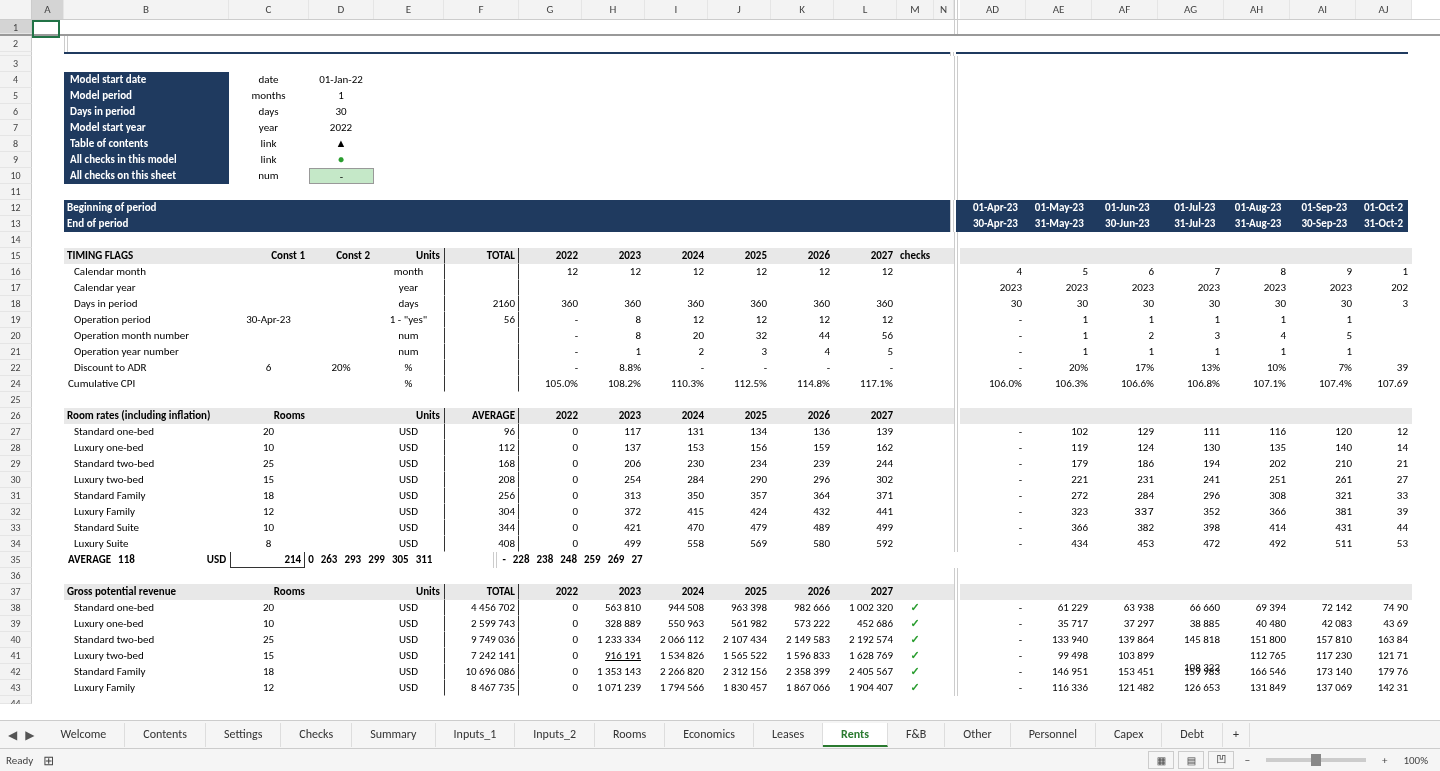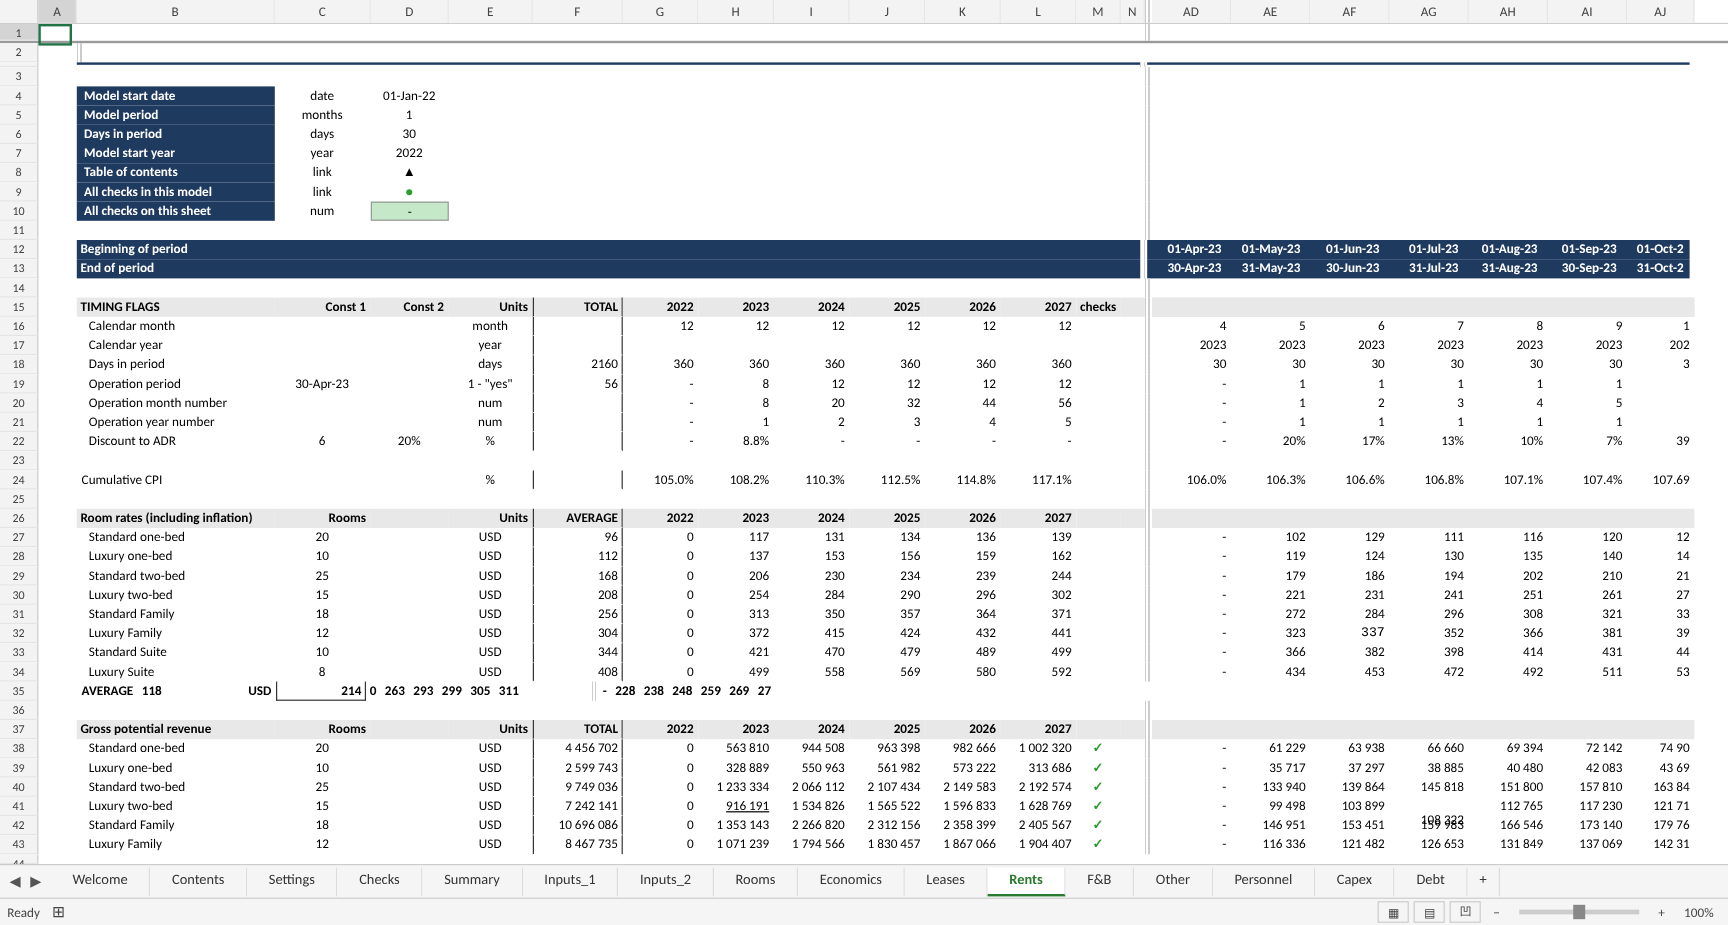--- a/index.html
+++ b/index.html
@@ -559,26 +559,20 @@
             <div class="cell r" style="width: 66px;">-</div>
             <div class="cell r" style="width: 66px;">20%</div>
             <div class="cell r" style="width: 66px;">17%</div>
             <div class="cell r" style="width: 66px;">13%</div>
             <div class="cell r" style="width: 66px;">10%</div>
             <div class="cell r" style="width: 66px;">7%</div>
             <div class="cell r" style="width: 56px;">39</div>
           </div>
         </div>
 
-      <div class="row">
-          <div class="row-head">23</div>
-          <div class="cell" style="width:922px"></div>
-          <div class="split"></div>
-          <div class="cell" style="width:452px"></div>
-        </div>
 
       <div id="cpi-row">
           <div class="row">
             <div class="row-head">24</div>
             <div class="cell" style="width: 32px;"></div>
             <div class="cell l" style="width: 165px; padding-left: 4px;">Cumulative CPI</div>
             <div class="cell" style="width: 80px;"></div>
             <div class="cell" style="width: 65px;"></div>
             <div class="cell c" style="width: 70px;">%</div>
             <div class="cell r" style="width: 75px; border-left: 1px solid rgb(51, 51, 51); border-right: 1px solid rgb(51, 51, 51);"></div>
@@ -919,21 +913,21 @@
             <div class="cell l" style="width: 165px; padding-left: 10px;">Luxury one-bed</div>
             <div class="cell c" style="width: 80px;">10</div>
             <div class="cell" style="width: 65px;"></div>
             <div class="cell c" style="width: 70px;">USD</div>
             <div class="cell r" style="width: 75px; border-left: 1px solid rgb(51, 51, 51); border-right: 1px solid rgb(51, 51, 51);">2 599 743</div>
             <div class="cell r" style="width: 63px;">0</div>
             <div class="cell r" style="width: 63px;">328 889</div>
             <div class="cell r" style="width: 63px;">550 963</div>
             <div class="cell r" style="width: 63px;">561 982</div>
             <div class="cell r" style="width: 63px;">573 222</div>
-            <div class="cell r" style="width: 63px;">313 686</div>
+            <div class="cell r" style="width: 63px;">452 686</div>
             <div class="cell c checkmark" style="width: 37px;">✓</div>
             <div class="cell" style="width: 20px;"></div>
             <div class="split"></div>
             <div class="cell r" style="width: 66px;">-</div>
             <div class="cell r" style="width: 66px;">35 717</div>
             <div class="cell r" style="width: 66px;">37 297</div>
             <div class="cell r" style="width: 66px;">38 885</div>
             <div class="cell r" style="width: 66px;">40 480</div>
             <div class="cell r" style="width: 66px;">42 083</div>
             <div class="cell r" style="width: 56px;">43 69</div>

